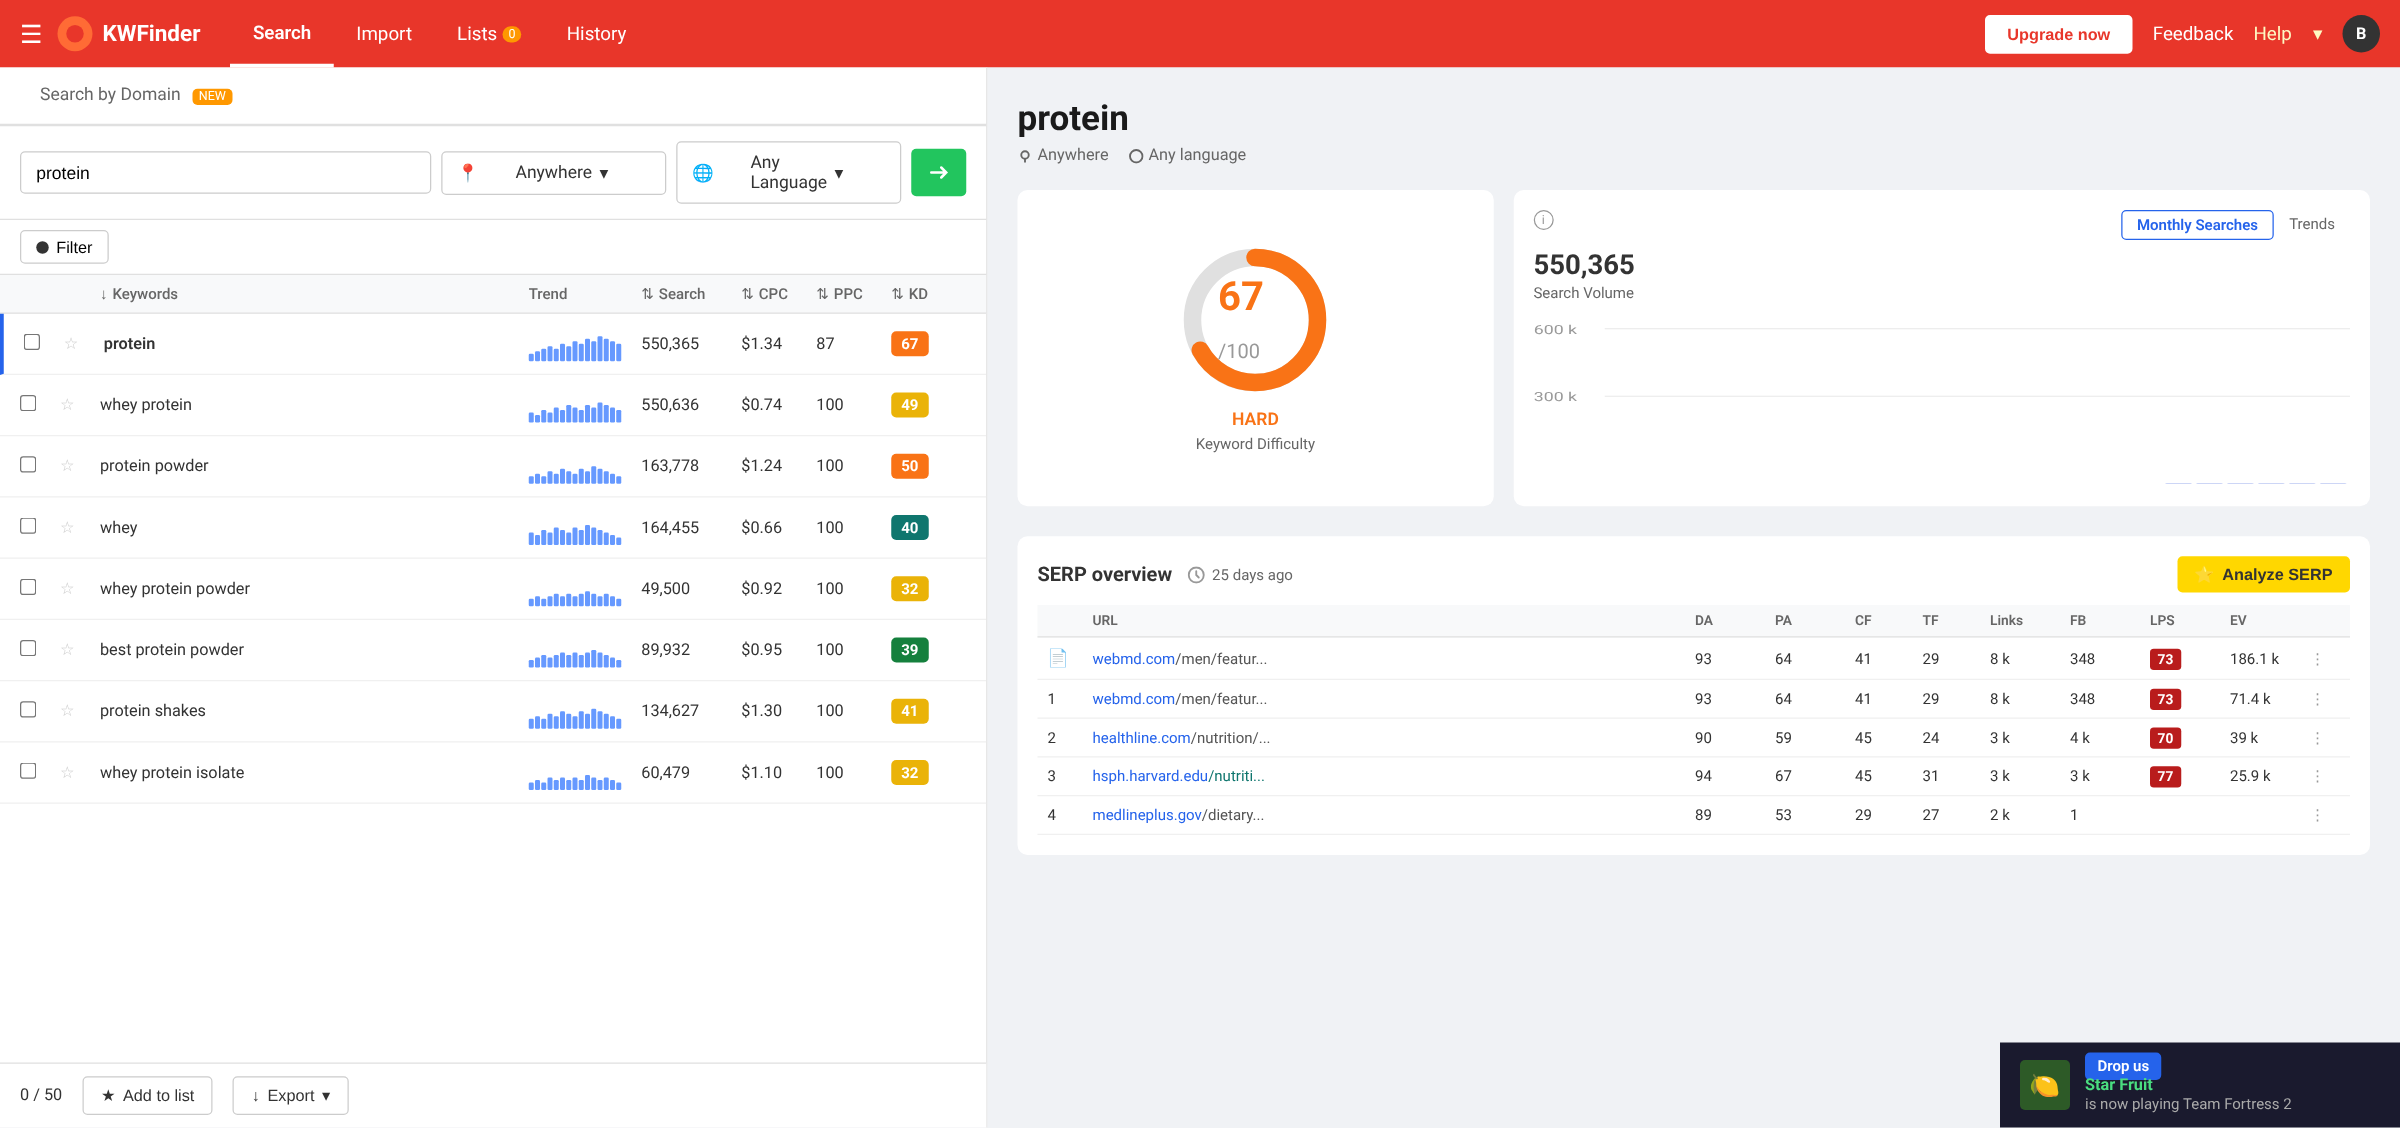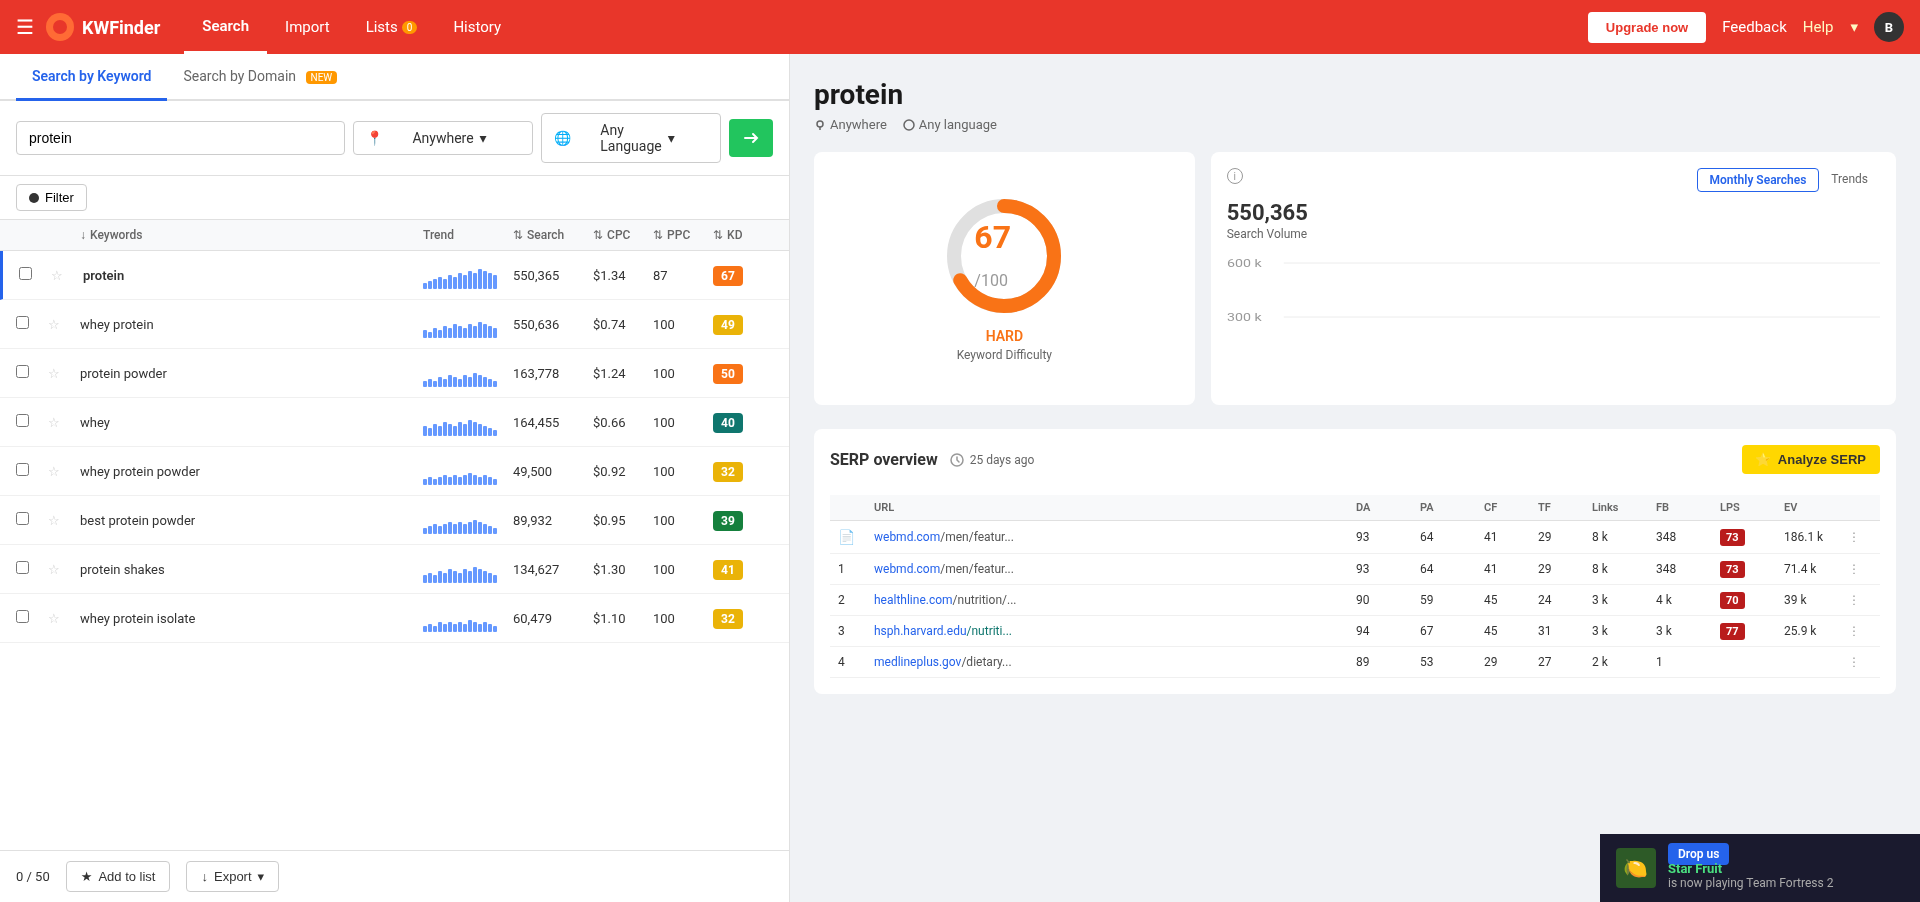--- a/index.html
+++ b/index.html
@@ -100,21 +100,21 @@
     .chart-header { display: flex; justify-content: space-between; align-items: flex-start; margin-bottom: 8px; }
     .chart-tabs { display: flex; gap: 0; padding-left: 41px; }
     .chart-tab { padding: 4px 12px; border-radius: 4px; cursor: pointer; font-size: 12px; color: #666; }
     .chart-tab.active { background: white; color: #2563eb; border: 1px solid #2563eb; border-radius: 4px; font-weight: 600; }
     .chart-volume { font-size: 22px; font-weight: 700; }
     .chart-volume-label { font-size: 12px; color: #666; margin-top: 2px; }
     .chart-area { height: 140px; position: relative; }
 
     
     .serp-section { background: white; border-radius: 8px; padding: 16px; }
-    .serp-header { display: flex; align-items: center; justify-content: space-between; margin-bottom: 21px; }
+    .serp-header { display: flex; align-items: center; justify-content: space-between; margin-bottom: 10px; }
     .serp-title { font-size: 16px; font-weight: 700; }
     .serp-meta { font-size: 12px; color: #666; display: flex; align-items: center; gap: 6px; }
     .btn-analyze { background: #ffd700; color: #333; border: none; border-radius: 4px; padding: 7px 14px; cursor: pointer; font-size: 13px; font-weight: 600; display: flex; align-items: center; gap: 6px; }
 
     .serp-table-header { display: grid; grid-template-columns: 32px 1fr 60px 60px 50px 50px 60px 60px 60px 60px 24px; padding: 6px 8px; background: #f8f9fa; font-size: 11px; color: #666; font-weight: 600; border-bottom: 1px solid #e0e0e0; gap: 4px; }
     .serp-row { display: grid; grid-template-columns: 32px 1fr 60px 60px 50px 50px 60px 60px 60px 60px 24px; padding: 8px 8px; border-bottom: 1px solid #f0f0f0; align-items: center; font-size: 12px; gap: 4px; }
     .url-link { color: #2563eb; text-decoration: none; font-size: 12px; }
     .lps-badge { padding: 2px 6px; border-radius: 3px; color: white; font-weight: 700; font-size: 11px; text-align: center; }
 
     
@@ -164,23 +164,20 @@
     </span>
     <div class="topnav-avatar">B</div>
   </div>
 </nav>
 
 <div class="main-layout">
 
   <div class="left-panel">
 
     <div class="search-tabs">
-      <div class="search-tab active">
-        <span>Search by Keyword</span>
-      </div>
       <div class="search-tab">
         <span>Search by Domain</span>
         <span class="new-badge">NEW</span>
       </div>
     </div>
 
     <div class="search-bar">
       <input class="search-input" type="text" value="protein" style="">
       <div class="location-select">
         <span>📍</span>

